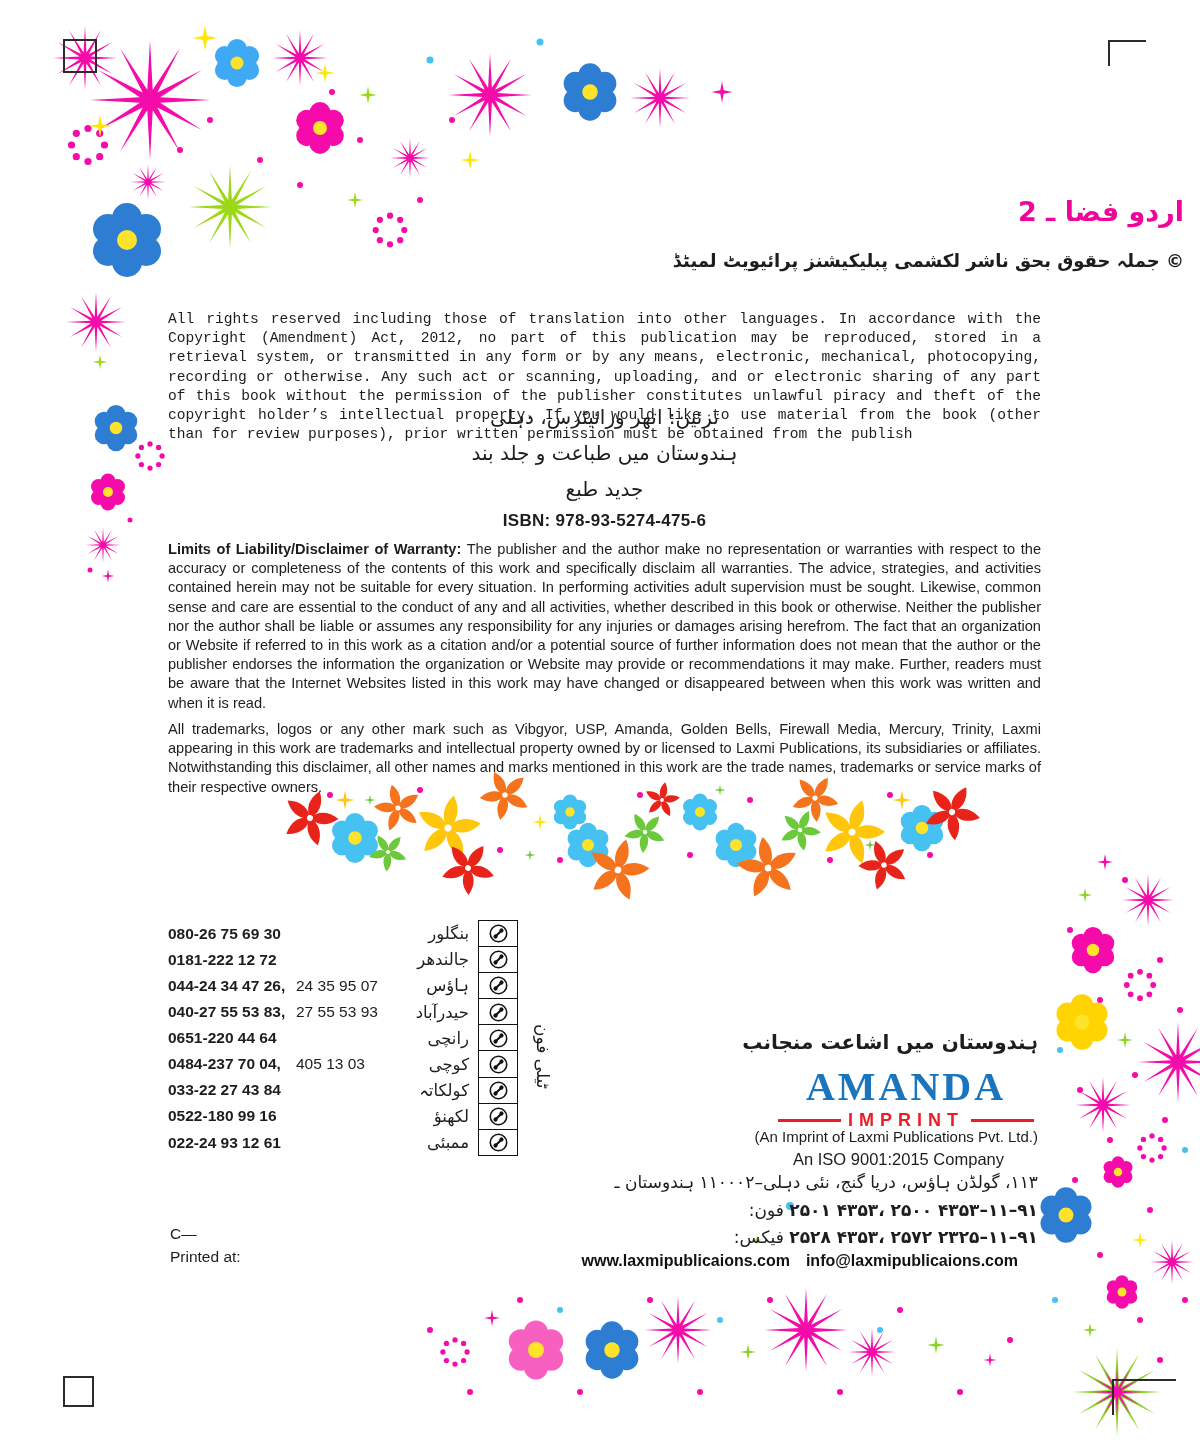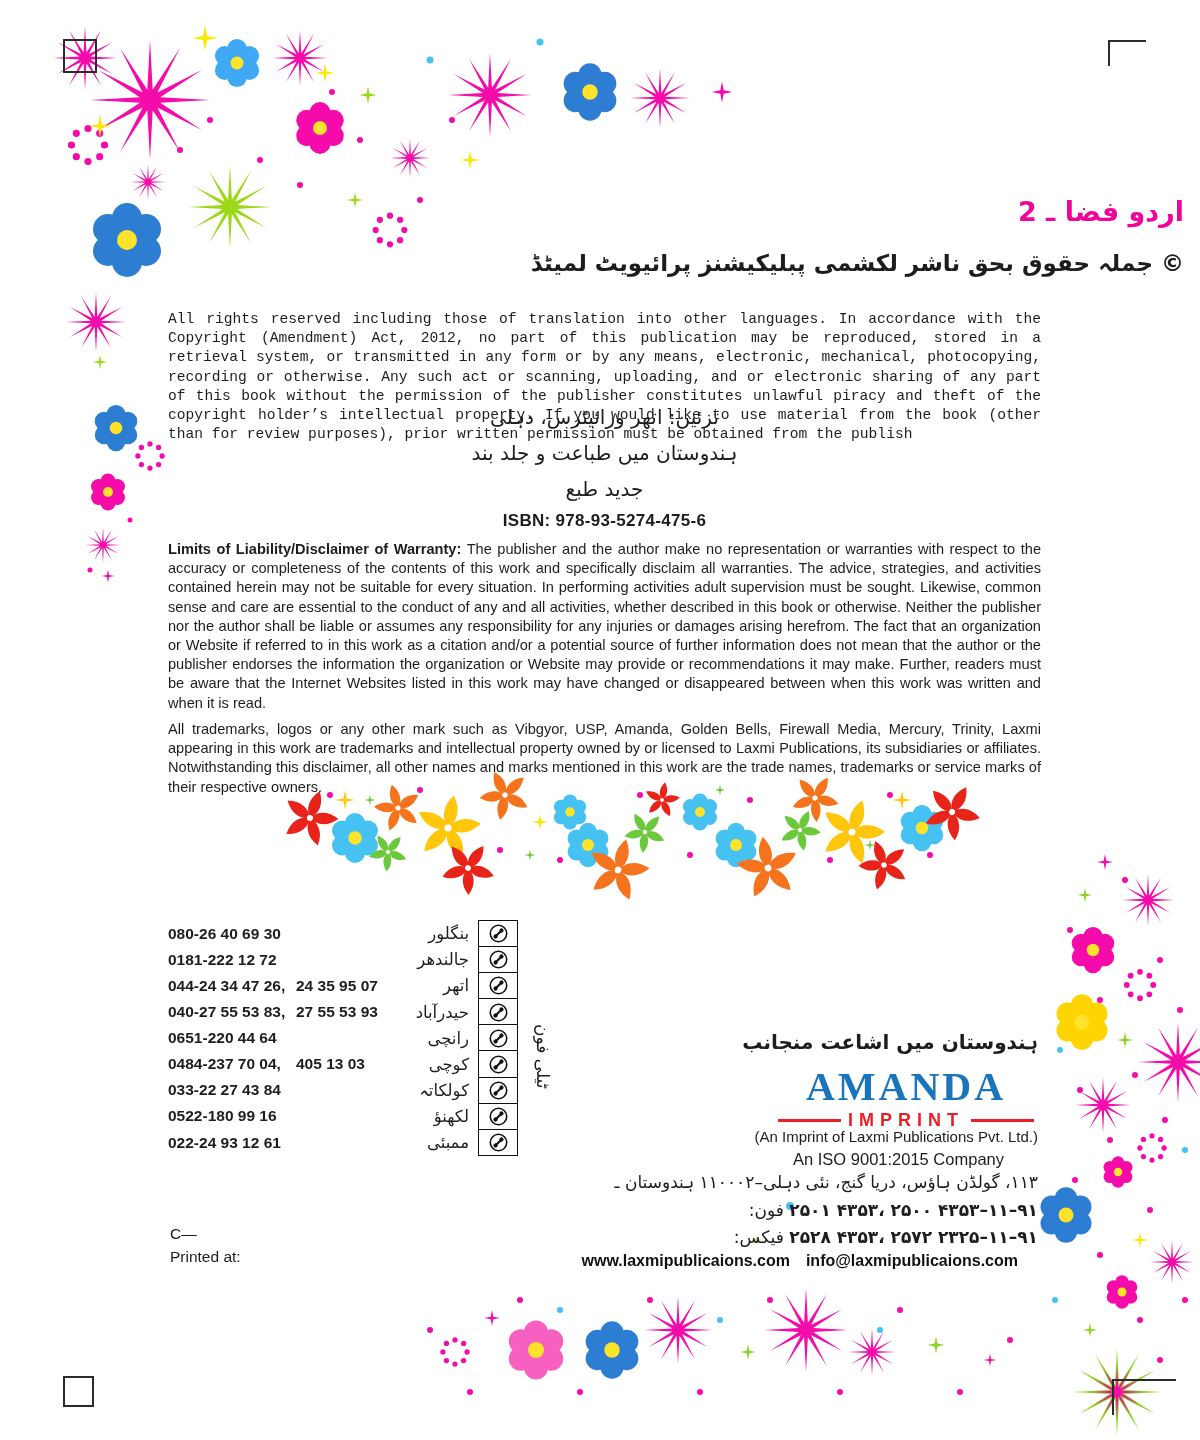--- a/index.html
+++ b/index.html
@@ -8,38 +8,38 @@
   .deco{position:absolute;left:0;top:0;pointer-events:none;}
   
   .reg{position:absolute;border-color:#2b2b2b;}
   .reg-tl{left:63px;top:39px;width:30px;height:30px;border:2.5px solid #2b2b2b;background:transparent;}
   .reg-tr{left:1108px;top:40px;width:36px;height:24px;border-left:2.5px solid #2b2b2b;border-top:2.5px solid #2b2b2b;}
   .reg-bl{left:63px;top:1376px;width:27px;height:27px;border:2px solid #2b2b2b;}
   .reg-br{left:1112px;top:1379px;width:62px;height:34px;border-left:2.5px solid #2b2b2b;border-top:2.5px solid #2b2b2b;}
   
   .title{position:absolute;right:16px;top:196px;font-size:27px;font-weight:bold;
          color:var(--magenta,#f0059b);font-family:"DejaVu Sans",sans-serif;}
-  .cline{position:absolute;right:16px;top:250px;font-size:23px;font-weight:bold;
+  .cline{position:absolute;right:16px;top:250px;font-size:18px;font-weight:bold;
          font-family:"DejaVu Sans",sans-serif;}
   
   .para{position:absolute;left:168px;width:873px;margin:0;text-align:justify;
         font-size:14.6px;line-height:19.2px;color:#1d1d1f;}
   .p1{top:310px;font-family:Liberation Mono, monospace;}
   .p2{top:540px;}
   .p3{top:696px;margin-top:24px;}
   
   .centerblock{position:absolute;left:168px;top:399px;width:873px;text-align:center;}
   .uline{font-size:20px;line-height:36px;font-family:"DejaVu Sans",sans-serif;}
   .isbn{font-size:17px;font-weight:bold;margin-top:4px;letter-spacing:.3px;}
   
   .phonetable{position:absolute;left:168px;top:920px;width:350px;}
   .prow{display:flex;align-items:center;height:27.6px;margin-top:-1.5px;}
   .prow:first-child{margin-top:0;}
   .n1{width:128px;font-size:15.5px;font-weight:bold;}
-  .n2{width:110px;font-size:15.5px;font-weight:bold;}
+  .n2{width:110px;font-size:15.5px;font-weight:normal;}
   .city{flex:1;text-align:right;padding-right:9px;font-size:16.5px;
         font-family:"DejaVu Sans",sans-serif;}
   .ibox{width:40px;height:100%;border:1.5px solid #111;display:flex;
         align-items:center;justify-content:center;box-sizing:border-box;background:#fff;}
   .vlabel{position:absolute;left:553px;top:1024px;font-size:17px;
           font-family:"DejaVu Sans",sans-serif;transform:rotate(90deg);transform-origin:left top;}
   
   .printed{position:absolute;left:170px;top:1222px;font-size:15.5px;line-height:23px;}
   
   .pubby{position:absolute;right:162px;top:1030px;font-size:20px;font-weight:bold;
@@ -285,21 +285,21 @@
     <div class="uline" dir="rtl">ہندوستان میں طباعت و جلد بند</div>
     <div class="uline" dir="rtl">جدید طبع</div>
     <div class="isbn">ISBN: 978-93-5274-475-6</div>
   </div>
 
   <p class="para p2"><strong>Limits of Liability/Disclaimer of Warranty:</strong> <span>The publisher and the author make no representation or warranties with respect to the accuracy or completeness of the contents of this work and specifically disclaim all warranties. The advice, strategies, and activities contained herein may not be suitable for every situation. In performing activities adult supervision must be sought. Likewise, common sense and care are essential to the conduct of any and all activities, whether described in this book or otherwise. Neither the publisher nor the author shall be liable or assumes any responsibility for any injuries or damages arising herefrom. The fact that an organization or Website if referred to in this work as a citation and/or a potential source of further information does not mean that the author or the publisher endorses the information the organization or Website may provide or recommendations it may make. Further, readers must be aware that the Internet Websites listed in this work may have changed or disappeared between when this work was written and when it is read.</span></p>
   <p class="para p3">All trademarks, logos or any other mark such as Vibgyor, USP, Amanda, Golden Bells, Firewall Media, Mercury, Trinity, Laxmi appearing in this work are trademarks and intellectual property owned by or licensed to Laxmi Publications, its subsidiaries or affiliates. Notwithstanding this disclaimer, all other names and marks mentioned in this work are the trade names, trademarks or service marks of their respective owners.</p>
 
   <div class="phonetable">
     <div class="prow">
-      <span class="n1">080-26 40 69 30</span>
+      <span class="n1">080-26 75 69 30</span>
       <span class="n2"></span>
       <span class="city" dir="rtl">بنگلور</span>
       <span class="ibox">
           <svg width="21" height="21" viewBox="0 0 24 24">
             <use href="#tel"></use>
           </svg>
         </span>
     </div>
     <div class="prow">
       <span class="n1">0181-222 12 72</span>
@@ -307,21 +307,21 @@
       <span class="city" dir="rtl">جالندھر</span>
       <span class="ibox">
           <svg width="21" height="21" viewBox="0 0 24 24">
             <use href="#tel"></use>
           </svg>
         </span>
     </div>
     <div class="prow">
       <span class="n1">044-24 34 47 26,</span>
       <span class="n2">24 35 95 07</span>
-      <span class="city" dir="rtl">اتھر</span>
+      <span class="city" dir="rtl">ہاؤس</span>
       <span class="ibox">
           <svg width="21" height="21" viewBox="0 0 24 24">
             <use href="#tel"></use>
           </svg>
         </span>
     </div>
     <div class="prow">
       <span class="n1">040-27 55 53 83,</span>
       <span class="n2">27 55 53 93</span>
       <span class="city" dir="rtl">حیدرآباد</span>

